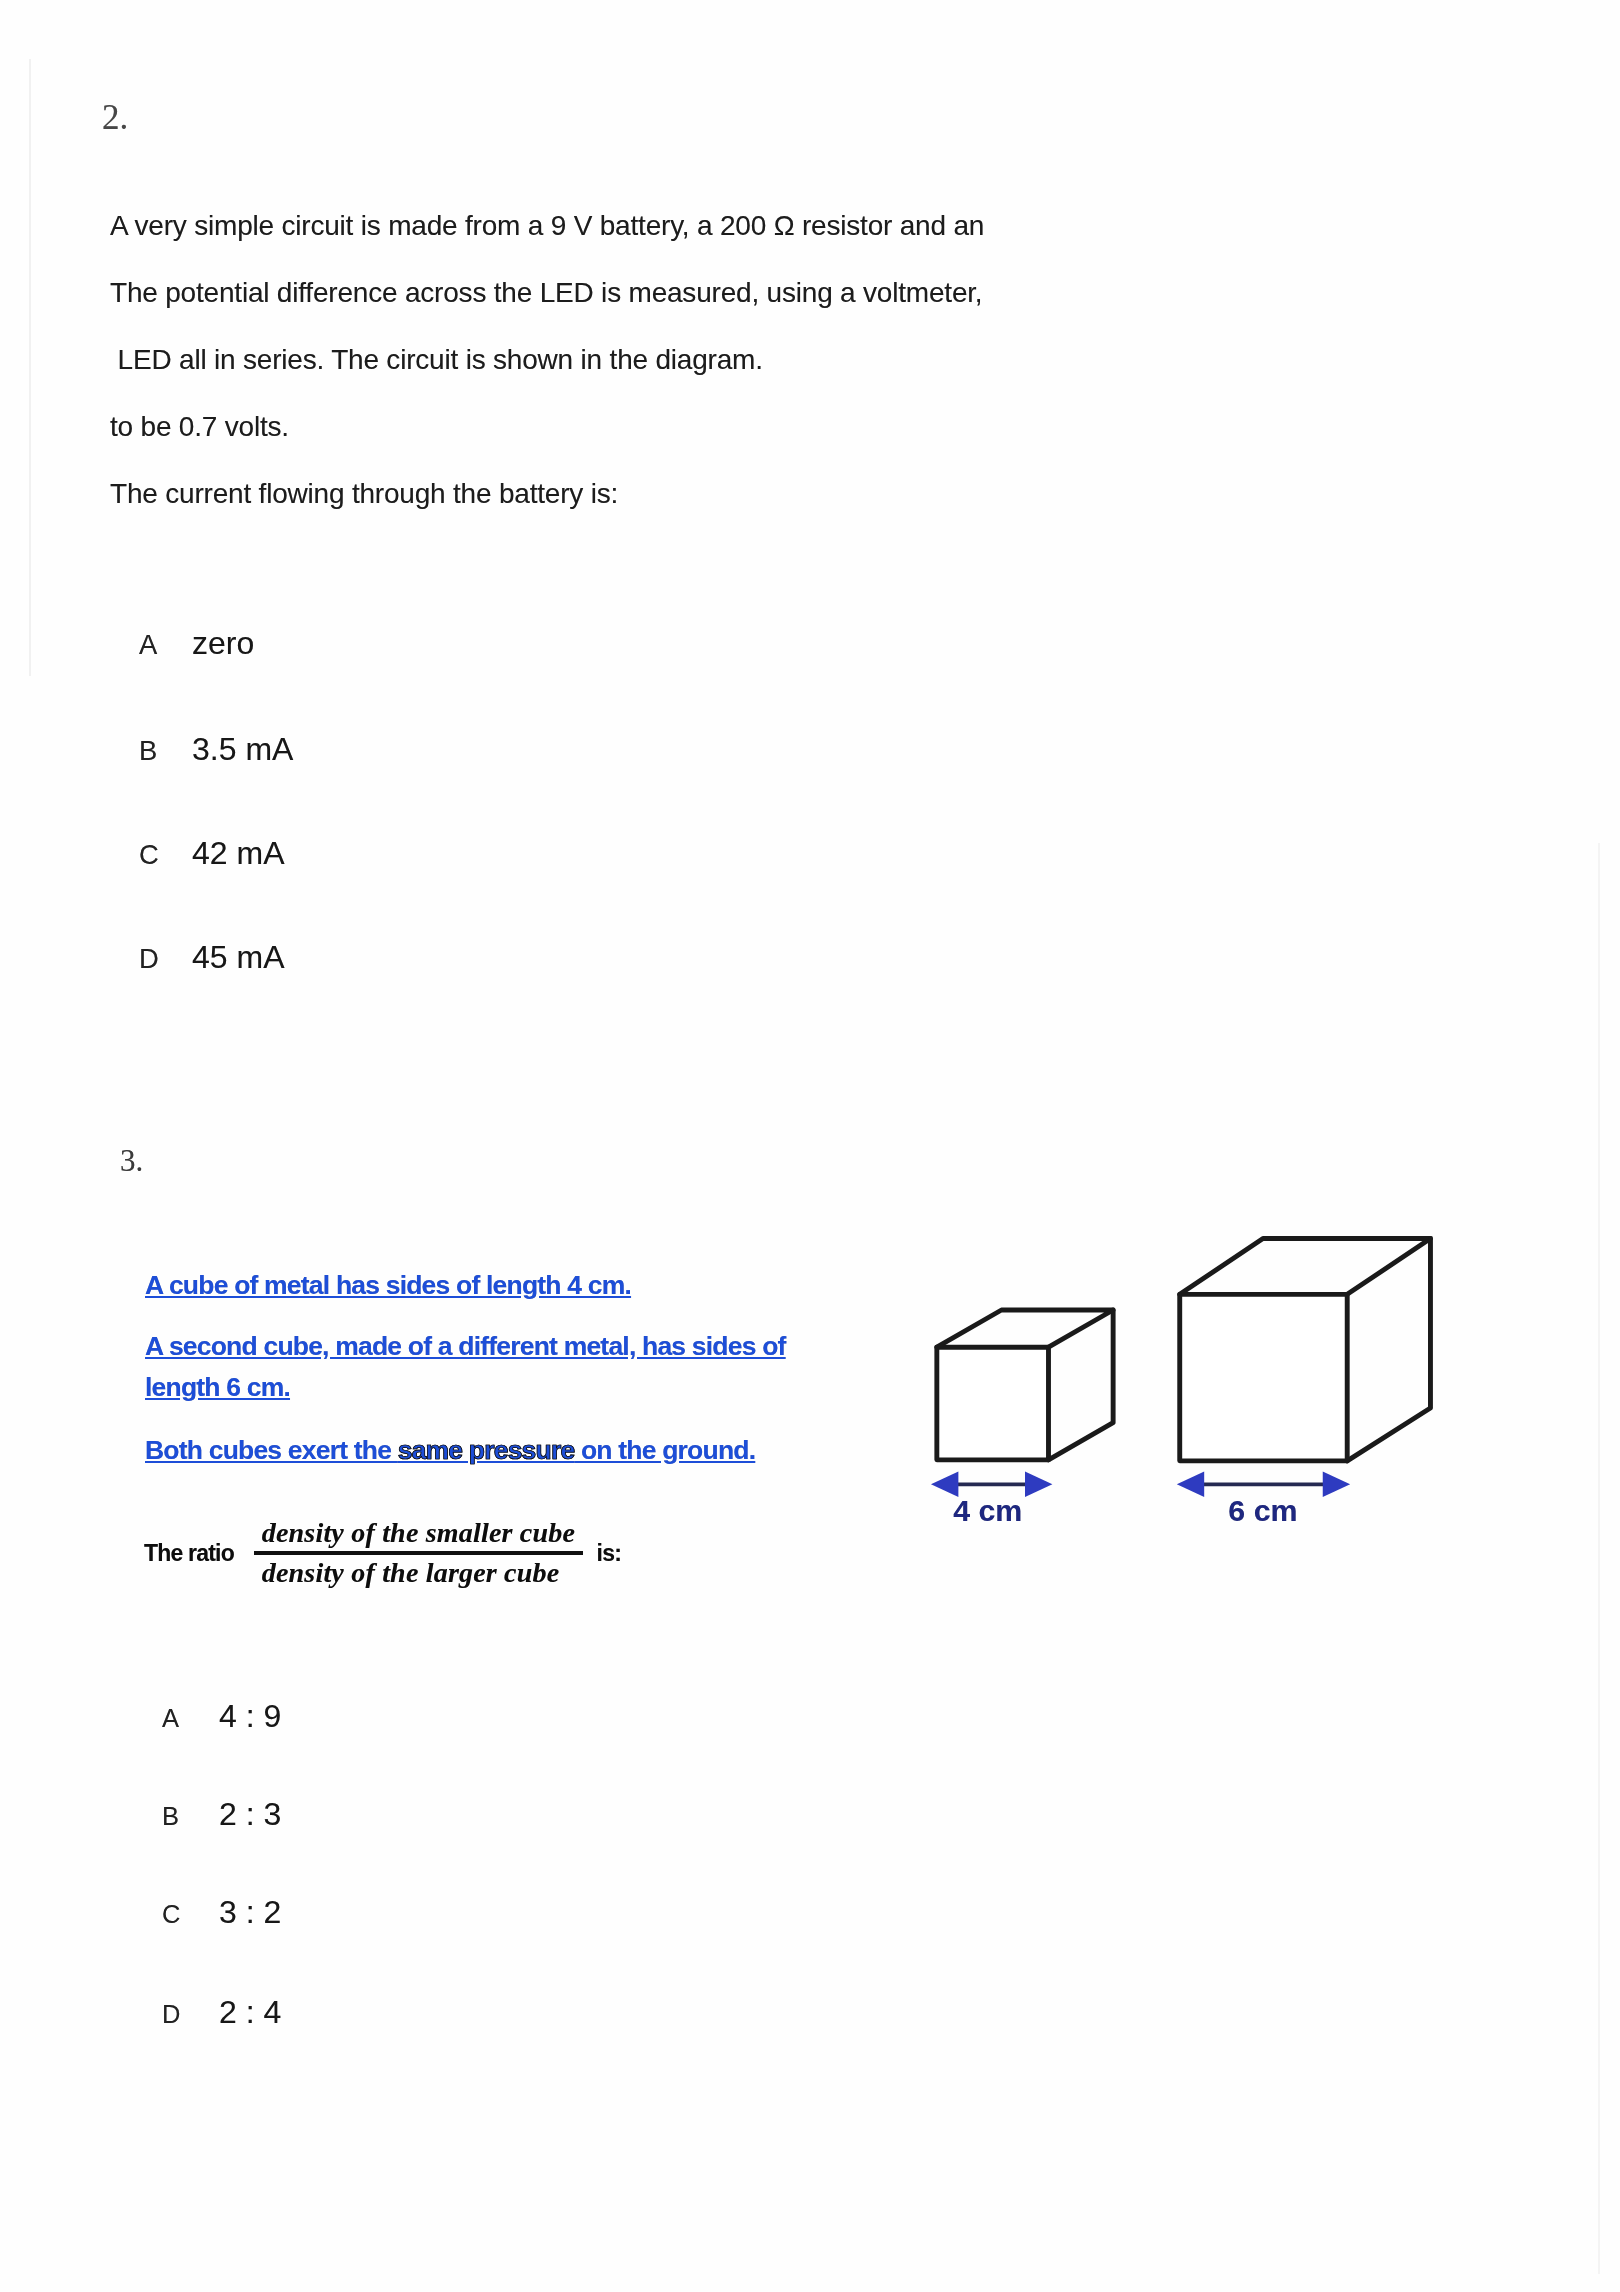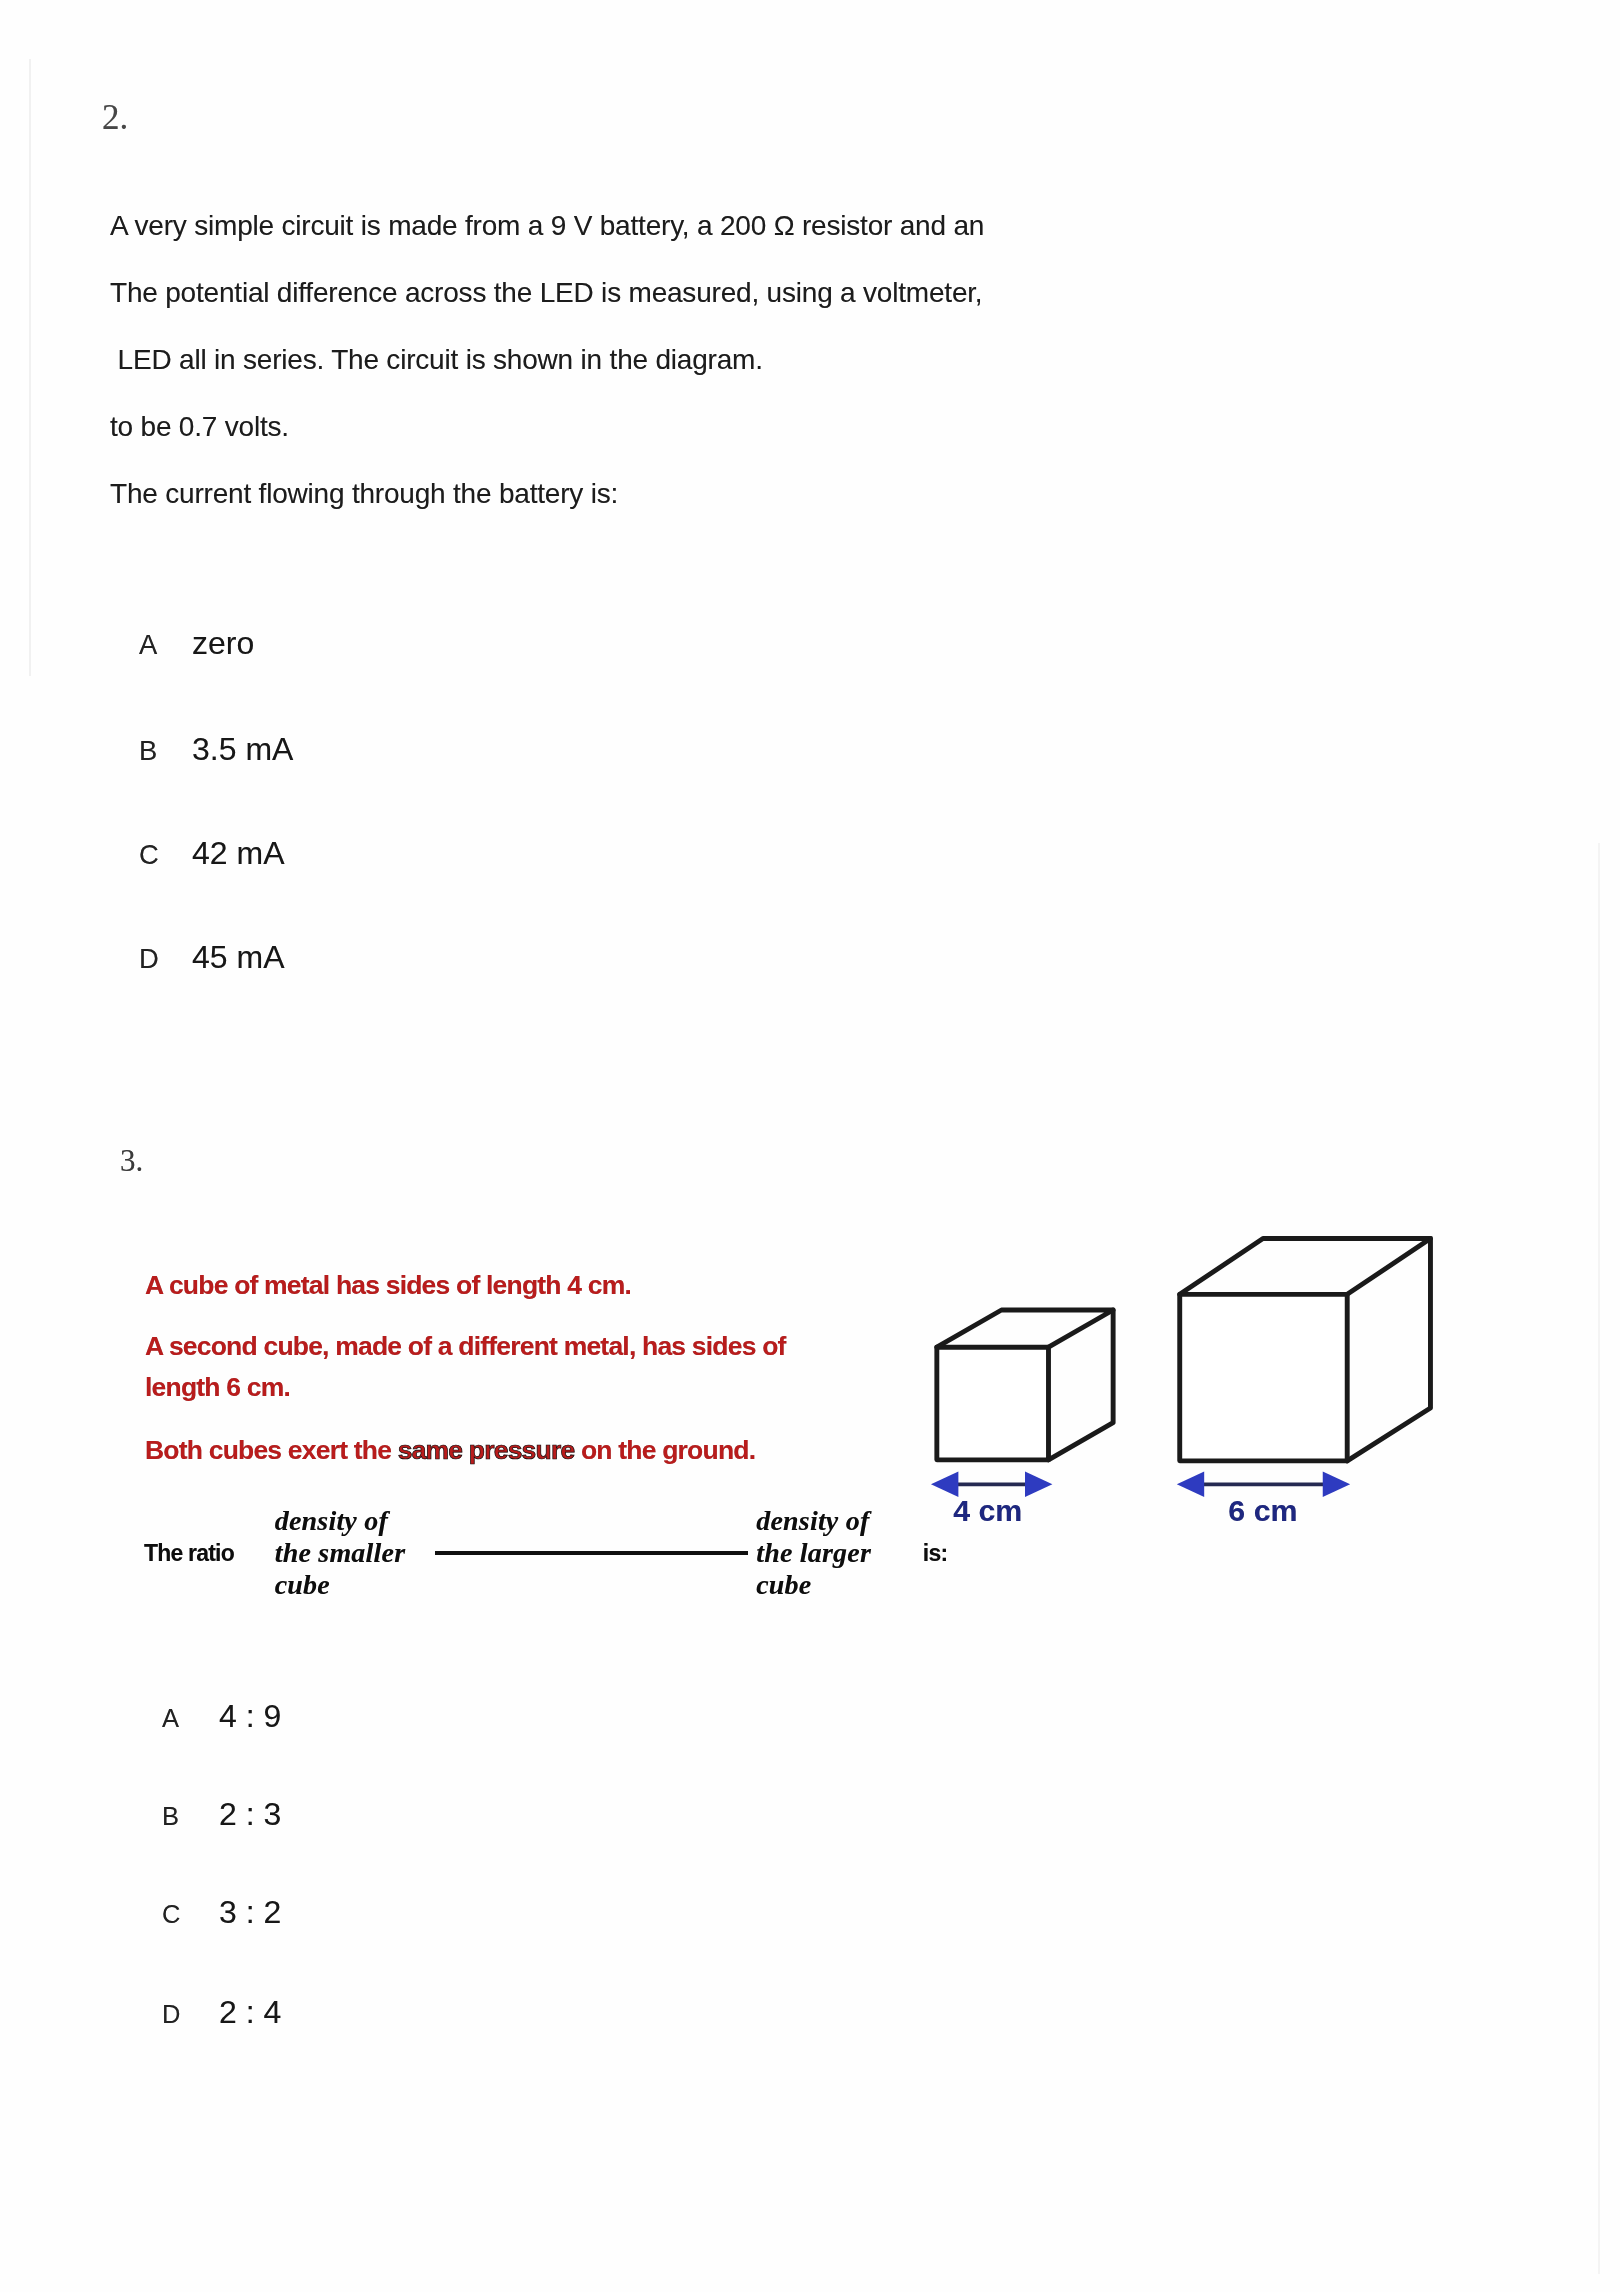--- a/index.html
+++ b/index.html
@@ -31,35 +31,36 @@
   .q2-row{left:139px;}
   #q2-opt-a{top:625px;}
   #q2-opt-b{top:731px;}
   #q2-opt-c{top:835px;}
   #q2-opt-d{top:939px;}
   .q2-row .opt-letter{width:53px;font-size:27.4px;color:#222;}
   .opt-value{font-size:32px;color:#171717;}
 
   .q3p{
     position:absolute;left:145px;
-    font-size:26.5px;font-weight:700;letter-spacing:-0.8px;color:#b91c1c;
+    font-size:26.5px;font-weight:700;letter-spacing:-0.8px;color:#1d4ed8;
     white-space:pre;
+    text-decoration:underline;
   }
   #q3-s1{top:1270px;}
   #q3-s2a{top:1331px;}
   #q3-s2b{top:1372px;}
   #q3-s3{top:1435px;}
   .xbold{-webkit-text-stroke:0.7px #0d0d0d;}
 
   #ratio-row{
     position:absolute;left:144px;top:1506px;height:94px;
     display:flex;align-items:center;
   }
   .ratio-word{font-size:23px;font-weight:700;letter-spacing:-0.8px;color:#0d0d0d;}
-  .frac{display:inline-flex;flex-direction:row;align-items:center;margin-left:33px;}
+  .frac{display:inline-flex;flex-direction:column;align-items:flex-start;margin-left:20px;}
   .frac-line{
     font-family:"Liberation Serif", serif;font-style:italic;font-weight:700;
     font-size:28px;letter-spacing:0.2px;color:#0d0d0d;padding:2px 7.8px;
   }
   .frac-bar{height:3.9px;background:#101010;width:100%;}
   #ratio-suffix{margin-left:13.7px;}
 
   .q3-row{left:162px;}
   #q3-opt-a{top:1698px;}
   #q3-opt-b{top:1796px;}

